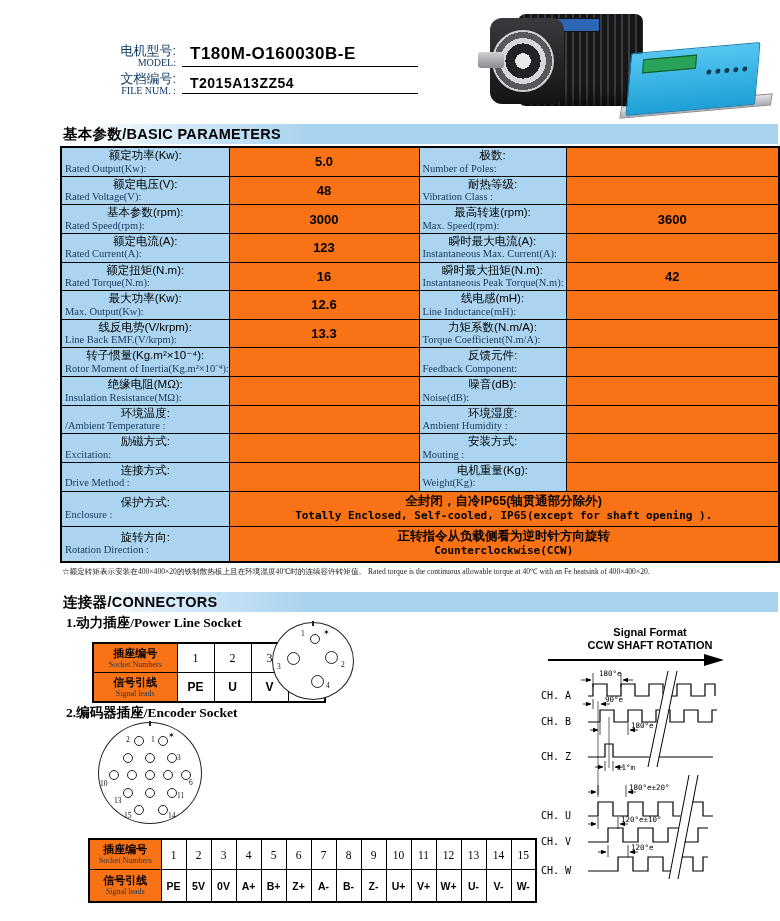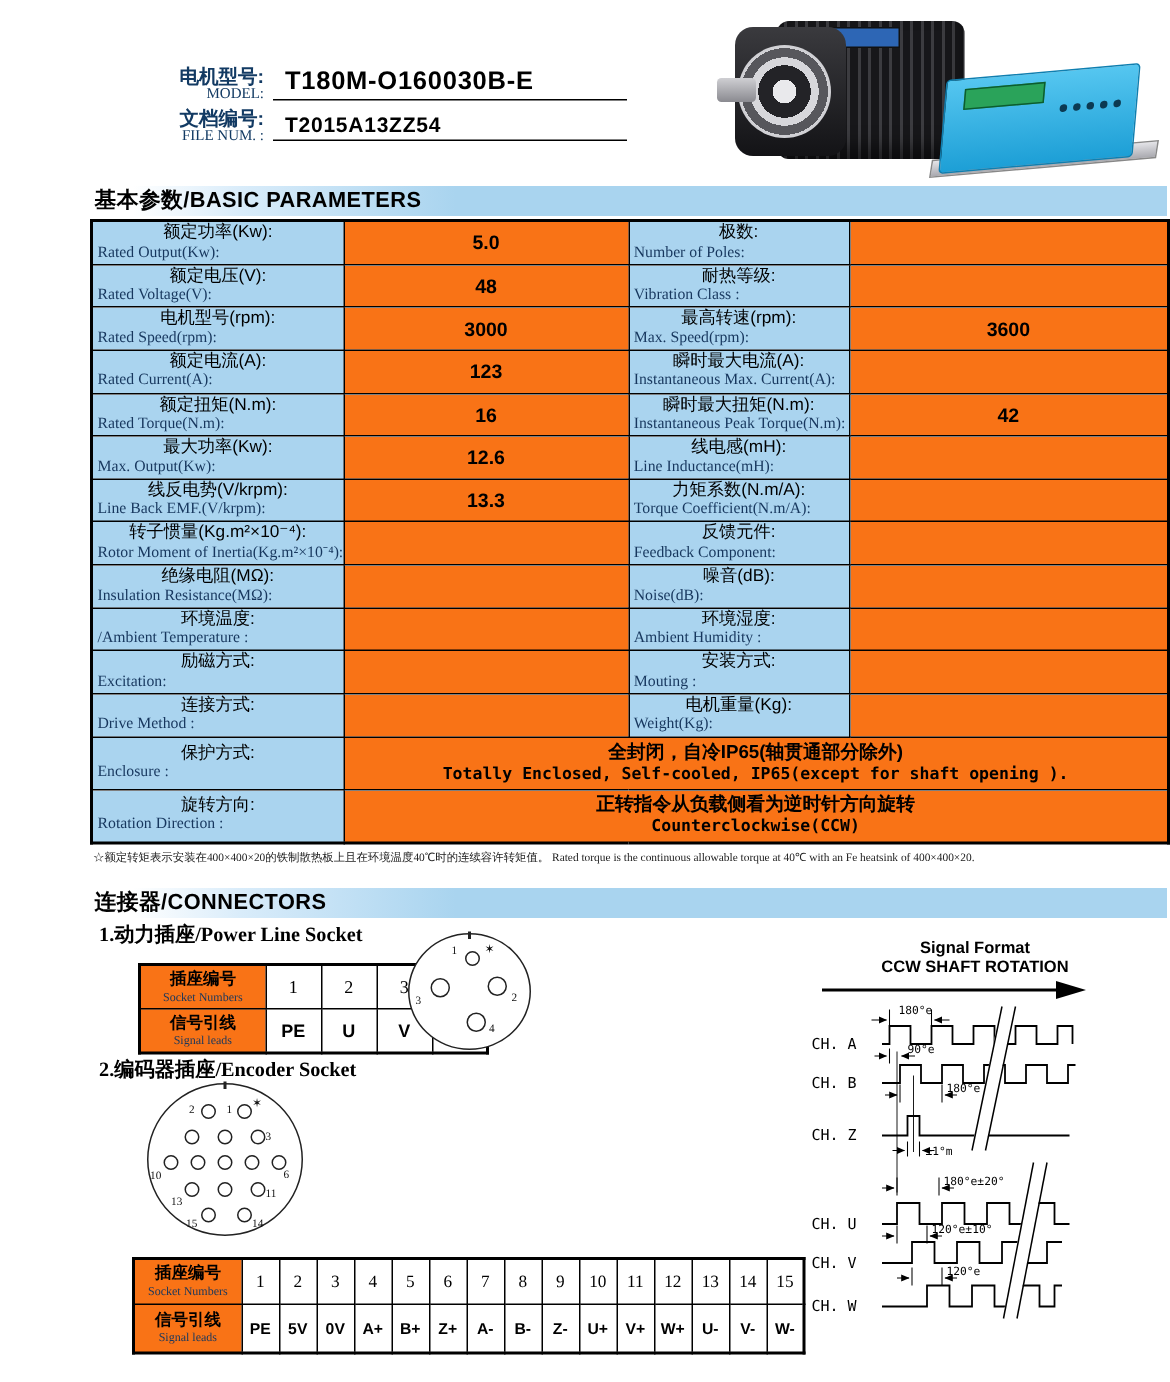--- a/index.html
+++ b/index.html
@@ -2,21 +2,21 @@
 <html><head>
 <meta charset="utf-8">
 <style>
   html,body{margin:0;padding:0;background:#fff;}
   .page{position:relative;width:780px;height:921px;background:#fff;overflow:hidden;
         font-family:"Liberation Sans","DejaVu Sans",sans-serif;color:#000;}
   
   .hdr{position:absolute;left:98px;top:44px;width:320px;}
   .hdr-row{display:flex;align-items:flex-start;margin-bottom:4px;}
   .hdr-labels{width:78px;text-align:right;line-height:1.05;}
-  .hdr-cn{font-size:13px;font-weight:bold;color:#123a63;}
+  .hdr-cn{font-size:13px;font-weight:normal;color:#123a63;}
   .hdr-en{font-size:10px;color:#123a63;font-family:"Liberation Serif",serif;}
   .hdr-val{flex:1;margin-left:6px;border-bottom:1.5px solid #000;padding:0 4px 2px 8px;}
   .hdr-val.model{font-size:17px;font-weight:bold;letter-spacing:.5px;}
   .hdr-val.file{font-size:14px;font-weight:bold;letter-spacing:.5px;padding-top:3px;}
   
   .art{position:absolute;left:478px;top:0;width:300px;height:120px;}
   .m-body{position:absolute;left:40px;top:14px;width:125px;height:92px;border-radius:8px;
     background:repeating-linear-gradient(90deg,#17171a 0 5px,#3c3c40 5px 7px);box-shadow:inset 0 -8px 12px rgba(0,0,0,.5);}
   .m-plate{position:absolute;left:70px;top:18px;width:50px;height:12px;background:#2d66b5;border:1px solid #111;}
   .m-flange{position:absolute;left:12px;top:18px;width:74px;height:86px;border-radius:12px;
@@ -146,21 +146,21 @@
           </td>
       <td class="val">48</td>
       <td class="lbl">
             <div class="cn">耐热等级:</div>
             <div class="en">Vibration Class :</div>
           </td>
       <td class="val"></td>
     </tr>
     <tr>
       <td class="lbl">
-            <div class="cn">电机型号(rpm):</div>
+            <div class="cn">基本参数(rpm):</div>
             <div class="en">Rated Speed(rpm):</div>
           </td>
       <td class="val">3000</td>
       <td class="lbl">
             <div class="cn">最高转速(rpm):</div>
             <div class="en">Max. Speed(rpm):</div>
           </td>
       <td class="val">3600</td>
     </tr>
     <tr>

